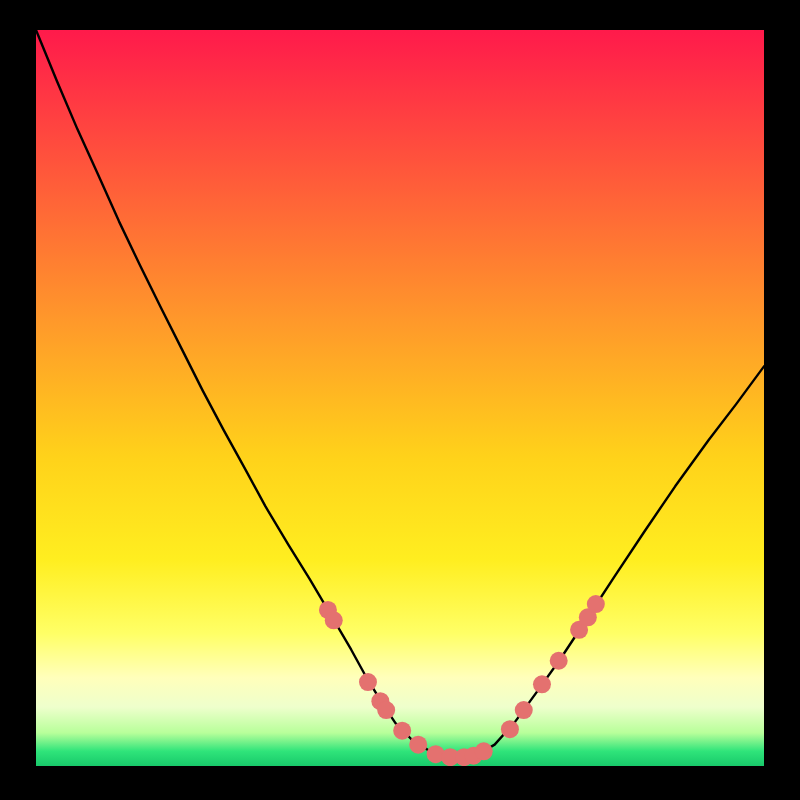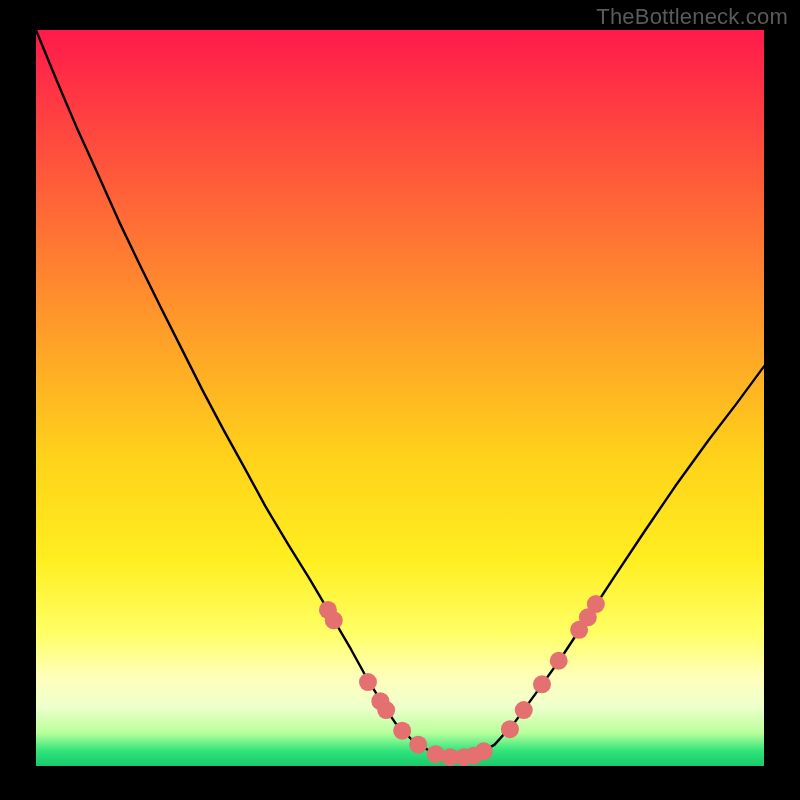--- a/index.html
+++ b/index.html
@@ -30,21 +30,20 @@
   svg {
     position: absolute;
     top: 0;
     left: 0;
   }
 </style>
 </head>
 <body>
 
 <div class="frame">
-  <div class="watermark">TheBottleneck.com</div>
 
   <svg id="chart-svg" width="800" height="800" viewBox="0 0 800 800">
     <defs>
       <linearGradient id="bg-grad" x1="0" y1="0" x2="0" y2="1">
           <stop offset="0.00%" stop-color="#ff1a4b"></stop>
           <stop offset="20.00%" stop-color="#ff5a3a"></stop>
           <stop offset="40.00%" stop-color="#ff9a2a"></stop>
           <stop offset="58.00%" stop-color="#ffd21a"></stop>
           <stop offset="72.00%" stop-color="#ffee20"></stop>
           <stop offset="82.00%" stop-color="#ffff66"></stop>

